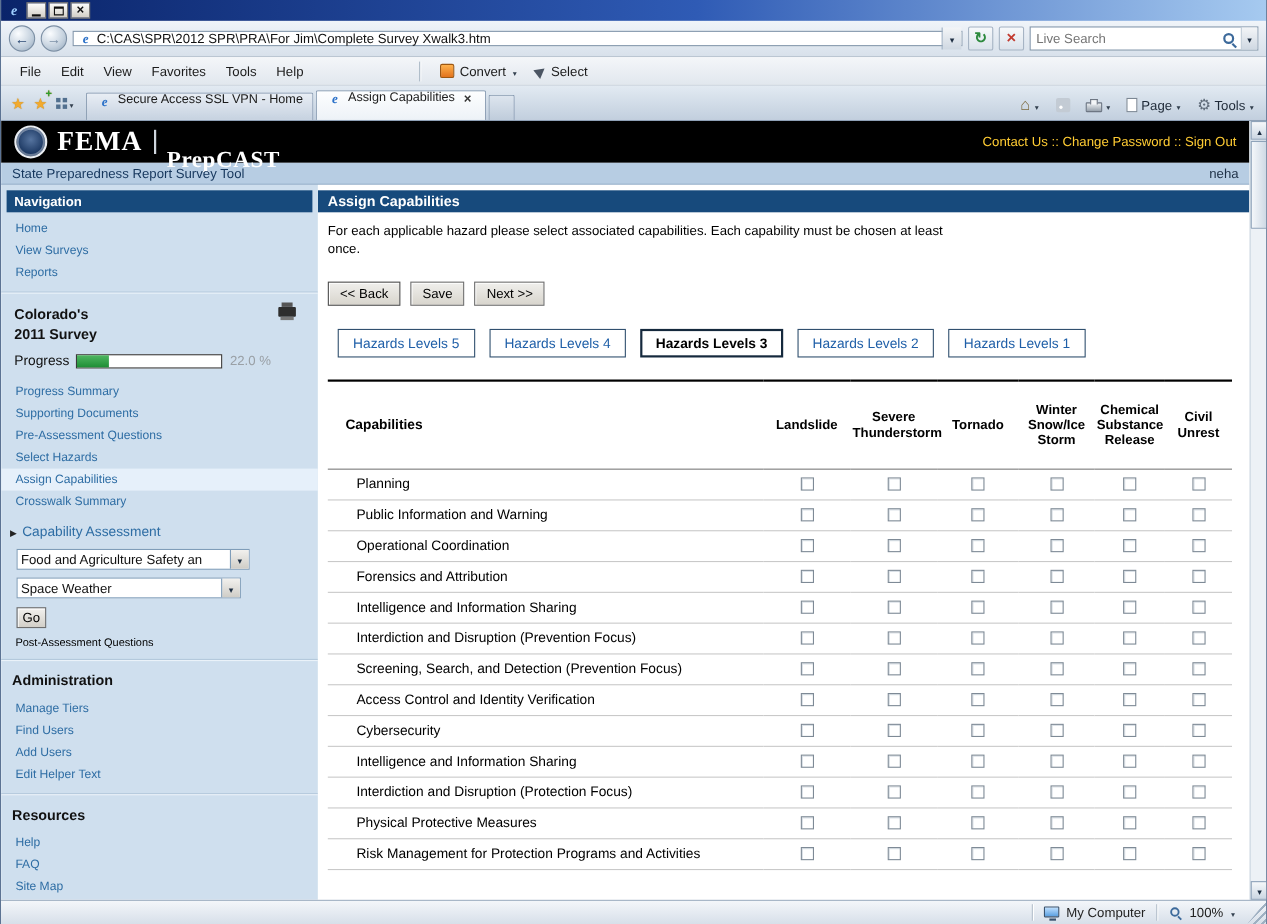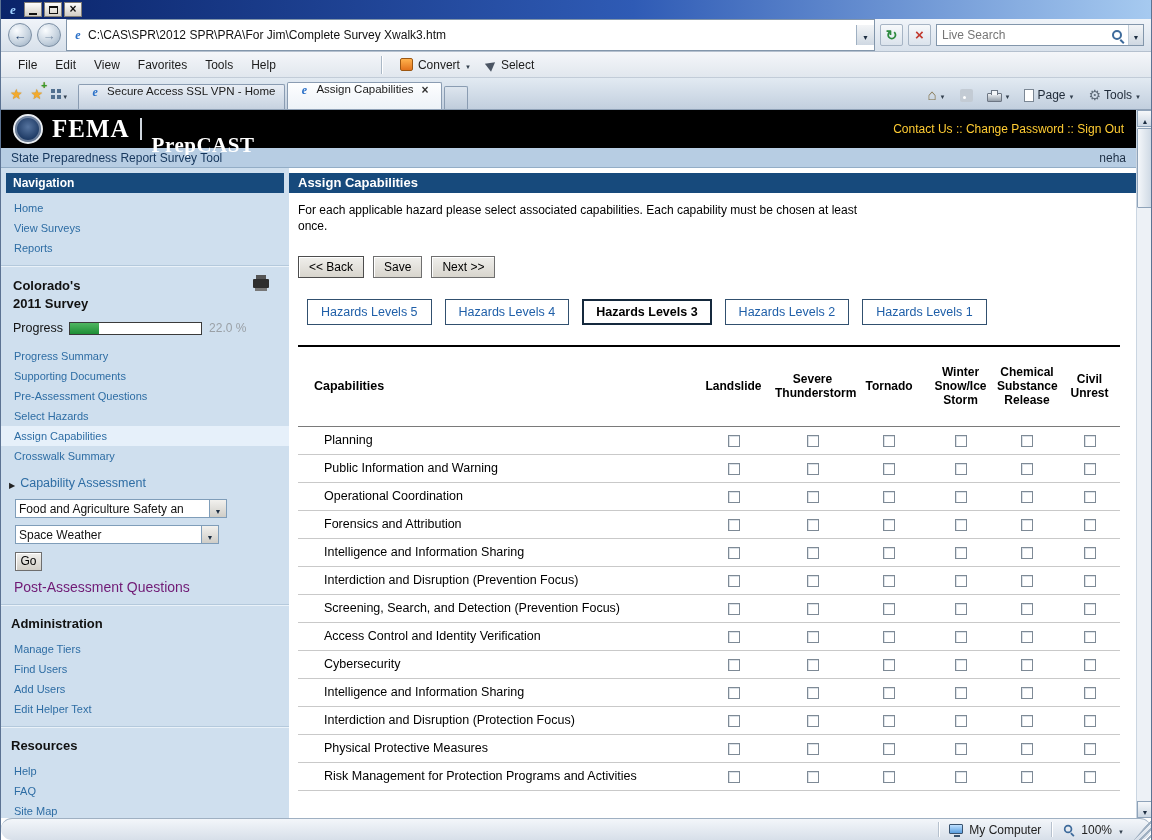--- a/index.html
+++ b/index.html
@@ -24,21 +24,21 @@
   
   .addressbar{position:absolute;left:0;top:19px;width:100%;height:33px;
     background:linear-gradient(#f0f4f9,#d8e1eb);border-bottom:1px solid #b4c0ce;
     display:flex;align-items:center;gap:5px;padding:0 7px;}
   .navcircle{width:24px;height:24px;border-radius:50%;flex:none;border:1px solid #7c8fa4;cursor:pointer;
     background:radial-gradient(circle at 35% 30%,#fbfdff,#c3d0dd 60%,#93a7bb);display:flex;align-items:center;justify-content:center;}
   .navcircle .arr{font-size:13px;font-weight:bold;color:#2c4a74;line-height:1;}
   .navcircle.fwd .arr{color:#7d91a8;}
   .arr-back::after{content:"←";}
   .arr-fwd::after{content:"→";}
-  .urlbox{flex:1;height:32px;background:#fff;border:1px solid #8296ab;display:flex;align-items:center;padding-left:4px;}
+  .urlbox{flex:1;height:14px;background:#fff;border:1px solid #8296ab;display:flex;align-items:center;padding-left:4px;}
   .e-icon{width:14px;height:14px;flex:none;display:flex;align-items:center;justify-content:center;}
   .e-icon::after{content:"e";font:italic bold 12px "Liberation Serif",serif;color:#2a70c8;}
   .urlinput{flex:1;border:none;outline:none;font:12px "Liberation Sans",sans-serif;color:#111;padding:0 3px;background:transparent;}
   .dropbtn{width:18px;height:20px;flex:none;background:linear-gradient(#f3f5f7,#cfd8e2);border-left:1px solid #9fb0c2;
     display:flex;align-items:center;justify-content:center;cursor:pointer;}
   .i-down::after{content:"▼";font-size:7px;color:#1d2e42;}
   .sqbtn{width:23px;height:22px;flex:none;background:linear-gradient(#f7f9fb,#dbe3ec);border:1px solid #a6b4c4;border-radius:2px;
     display:flex;align-items:center;justify-content:center;cursor:pointer;}
   .refresh-glyph::after{content:"↻";color:#2d8a3e;font-weight:bold;font-size:14px;line-height:1;}
   .stop-glyph::after{content:"×";color:#c23a2f;font-weight:bold;font-size:15px;line-height:1;}
@@ -129,21 +129,21 @@
   .cap-row{display:flex;align-items:center;gap:5px;padding:5px 0 0 8px;cursor:pointer;}
   .tri-icon::after{content:"▶";font-size:8px;color:#222;}
   .cap-label{color:#2e6da4;font-size:12.5px;}
   .selectbox{margin:7px 0 4px 14px;width:212px;height:19px;border:1px solid #7f9db9;background:#fff;display:flex;align-items:center;cursor:pointer;}
   .selectbox.w2{width:204px;}
   .sel-text{flex:1;font-size:12px;color:#111;padding-left:3px;white-space:nowrap;overflow:hidden;}
   .sel-btn{width:17px;height:17px;flex:none;background:linear-gradient(#f2f1ee,#cfcdc7);border-left:1px solid #7f9db9;
     display:flex;align-items:center;justify-content:center;}
   .go-btn{margin:8px 0 0 14px;width:27px;height:19px;background:linear-gradient(#f2f1ee,#d2cfc8);border:1px solid #6e6e6e;
     box-shadow:inset 1px 1px 0 #fff;font-size:12px;text-align:center;line-height:17px;cursor:pointer;}
-  .post-link{color:#701a75;font-size:14px;padding:8px 0 5px 13px;}
+  .post-link{color:#000000;font-size:10px;padding:8px 0 5px 13px;}
   .section-head{font-weight:bold;font-size:13px;color:#111;padding:6px 0 3px 10px;}
 
   
   .main{flex:1;background:#fff;overflow:hidden;}
   .main-title{margin-top:5px;height:20px;background:#174a7c;color:#fff;font-weight:bold;font-size:13px;line-height:20px;padding-left:9px;}
   .instructions{margin:9px 0 0 9px;width:578px;font-size:12px;line-height:16px;color:#000;}
   .btn-row{display:flex;gap:9px;margin:22px 0 0 9px;}
   .btn{background:linear-gradient(#f0efec,#d8d5cd);border:1px solid #6f6f6f;box-shadow:inset 1px 1px 0 #fff;
     padding:3px 10px;font-size:12px;color:#000;cursor:pointer;font-family:"Liberation Sans",sans-serif;}
   .btn.back{border-color:#4d4d4d;}
@@ -166,21 +166,21 @@
     display:flex;align-items:center;justify-content:center;cursor:pointer;}
   .sbtn.up{top:0;}
   .sbtn.down{bottom:0;}
   .tri-up::after{content:"▲";font-size:7px;color:#1d2e42;}
   .tri-dn::after{content:"▼";font-size:7px;color:#1d2e42;}
   .sthumb{position:absolute;left:0;top:18px;width:16px;height:80px;background:linear-gradient(90deg,#f4f7fa,#ccd7e3);
     border:1px solid #8fa3b9;border-radius:1px;cursor:pointer;}
 
   
   .statusbar{position:absolute;left:0;top:818px;width:100%;height:22px;
-    background:linear-gradient(#f3f6fa,#d7dfe9);border-top:1px solid #9fb0c2;display:flex;align-items:center;font-size:12px;color:#222;border-radius:11px;}
+    background:linear-gradient(#f3f6fa,#d7dfe9);border-top:1px solid #9fb0c2;display:flex;align-items:center;font-size:12px;color:#222;}
   .sb-spacer{flex:1;}
   .sb-sep{width:1px;height:15px;background:#b6c1ce;box-shadow:1px 0 0 #fff;}
   .sb-panel{display:flex;align-items:center;gap:6px;padding:0 10px;height:100%;}
   .monitor-g{position:relative;width:14px;height:10px;border:1px solid #39536f;border-radius:1px;
     background:linear-gradient(#bfe0ff,#5a9fe0);margin-top:-2px;}
   .monitor-g::after{content:"";position:absolute;bottom:-4px;left:4px;width:6px;height:2px;background:#39536f;}
   .zoom-mag{transform:scale(.85);}
   .grip{width:17px;height:21px;background:
     repeating-linear-gradient(135deg,transparent 0 3px,#9fb0c2 3px 5px);
     clip-path:polygon(100% 0,100% 100%,0 100%);}

